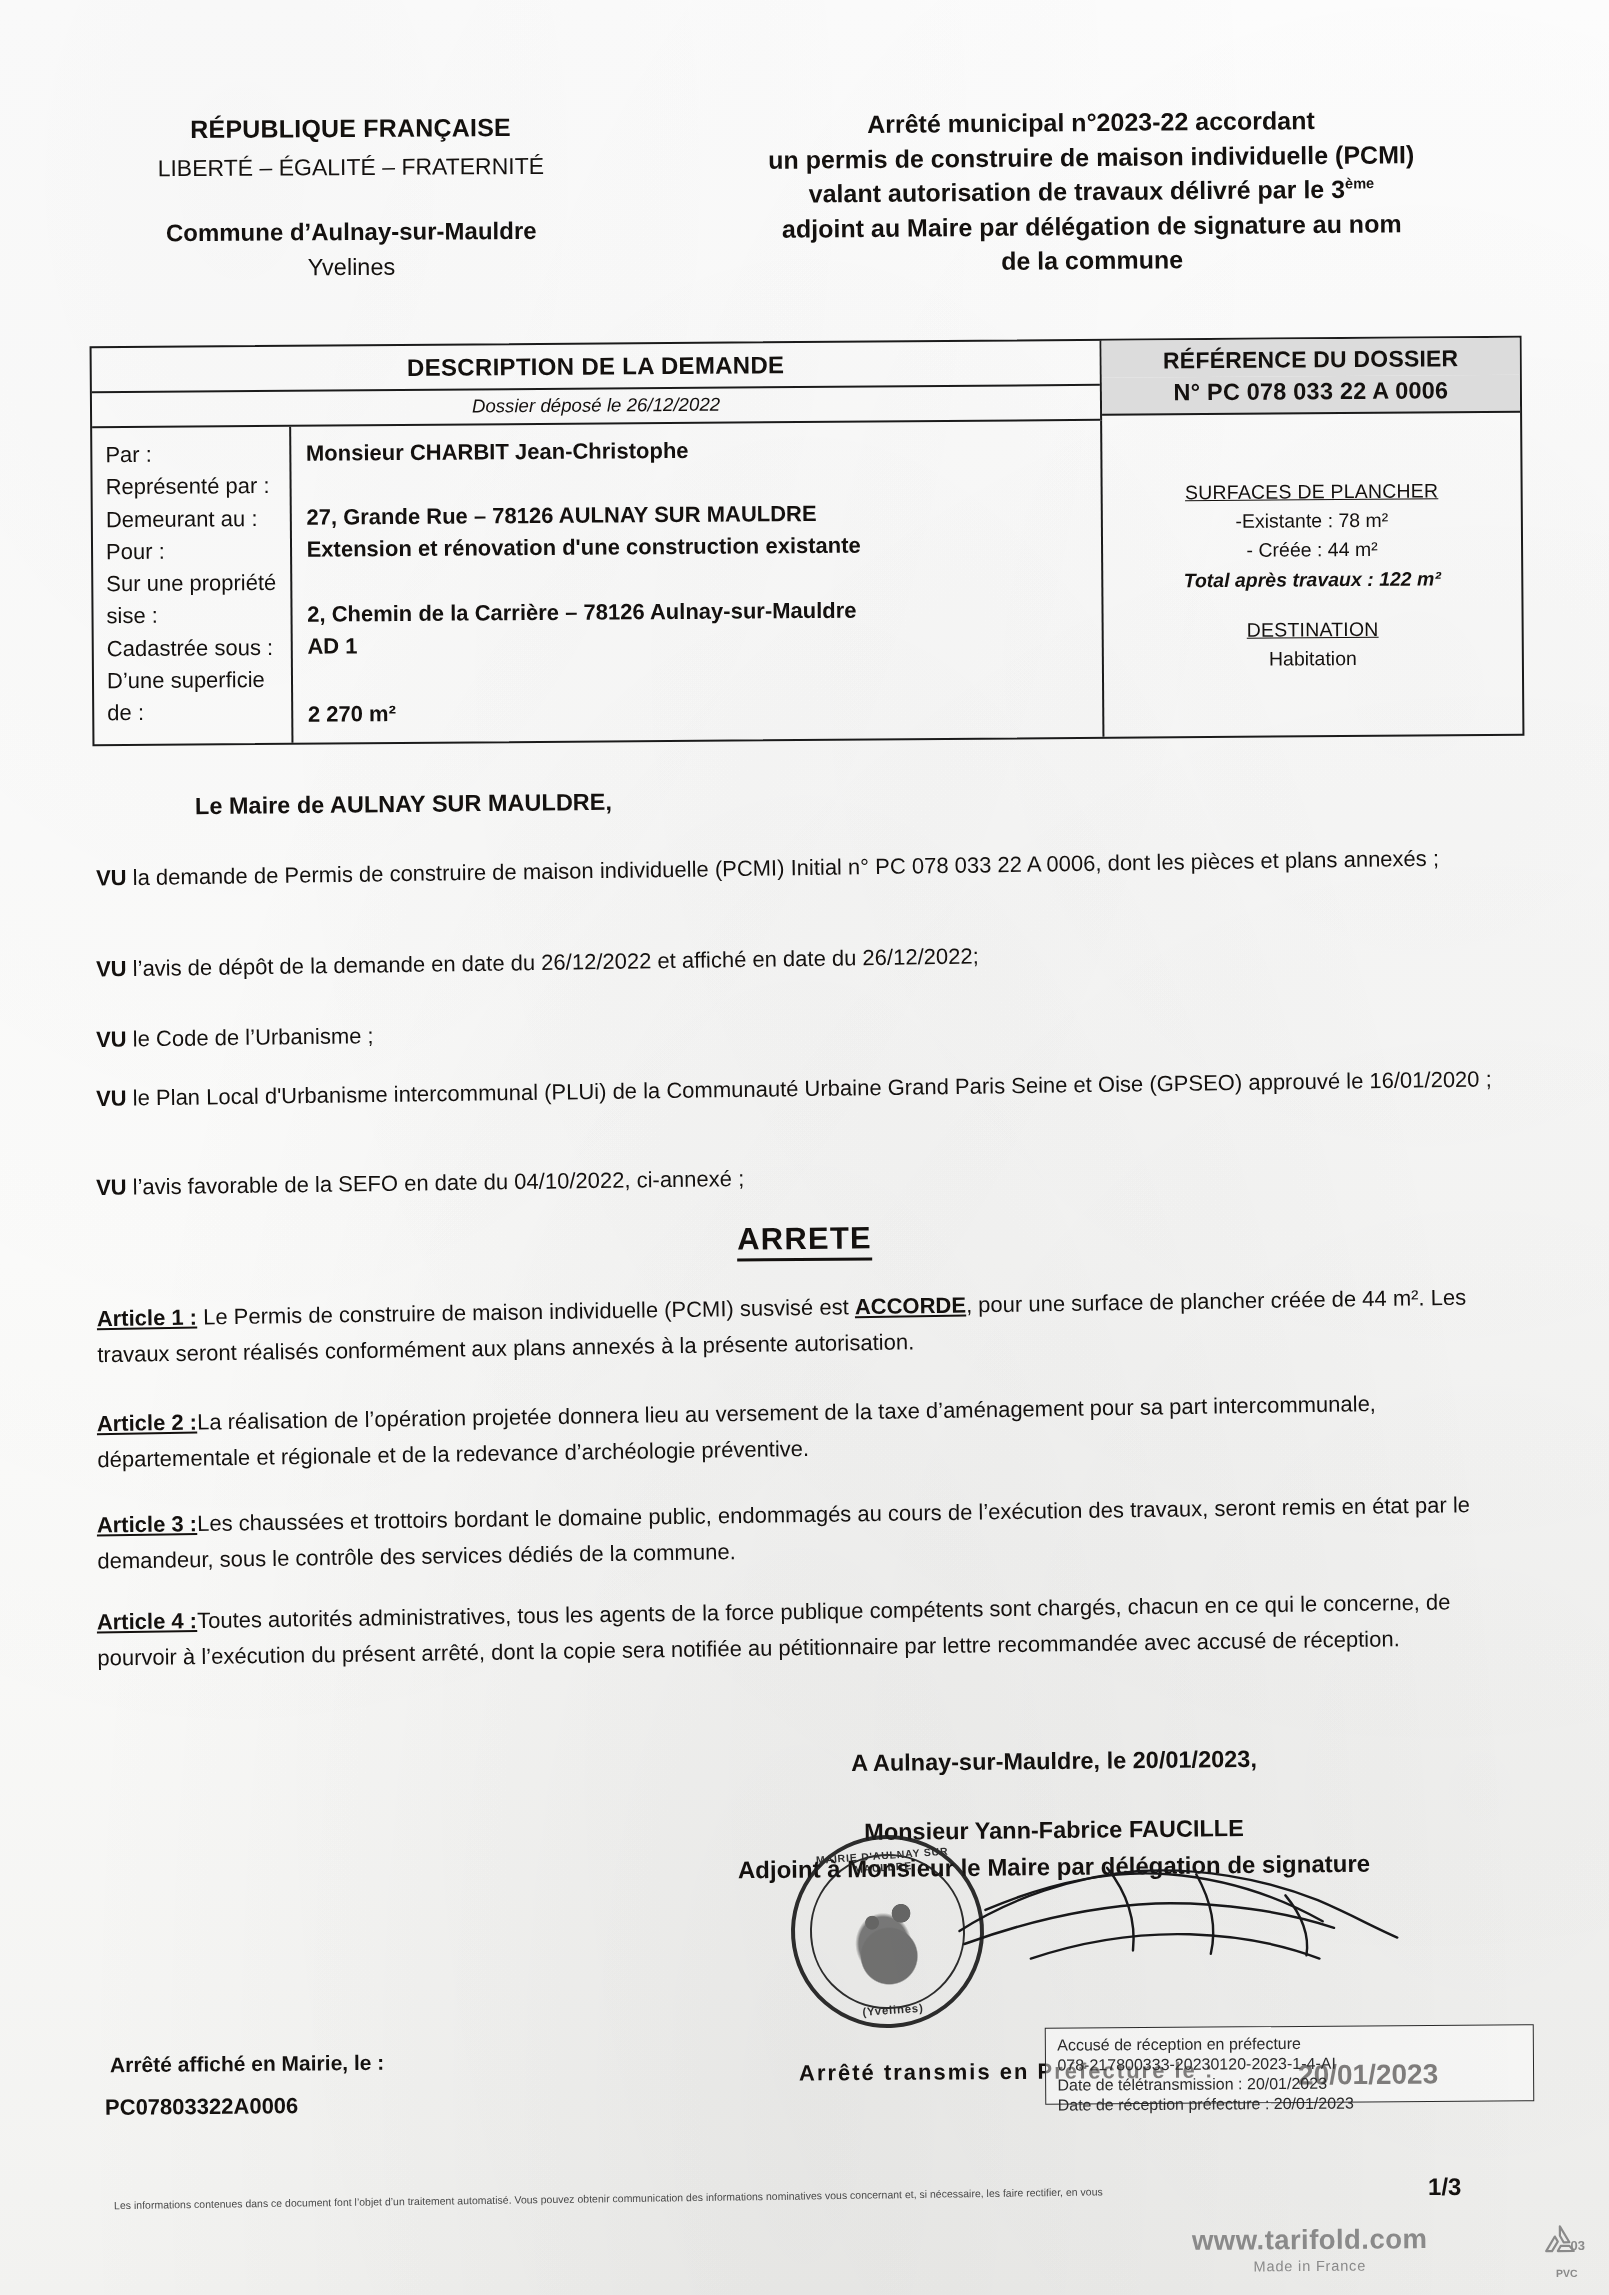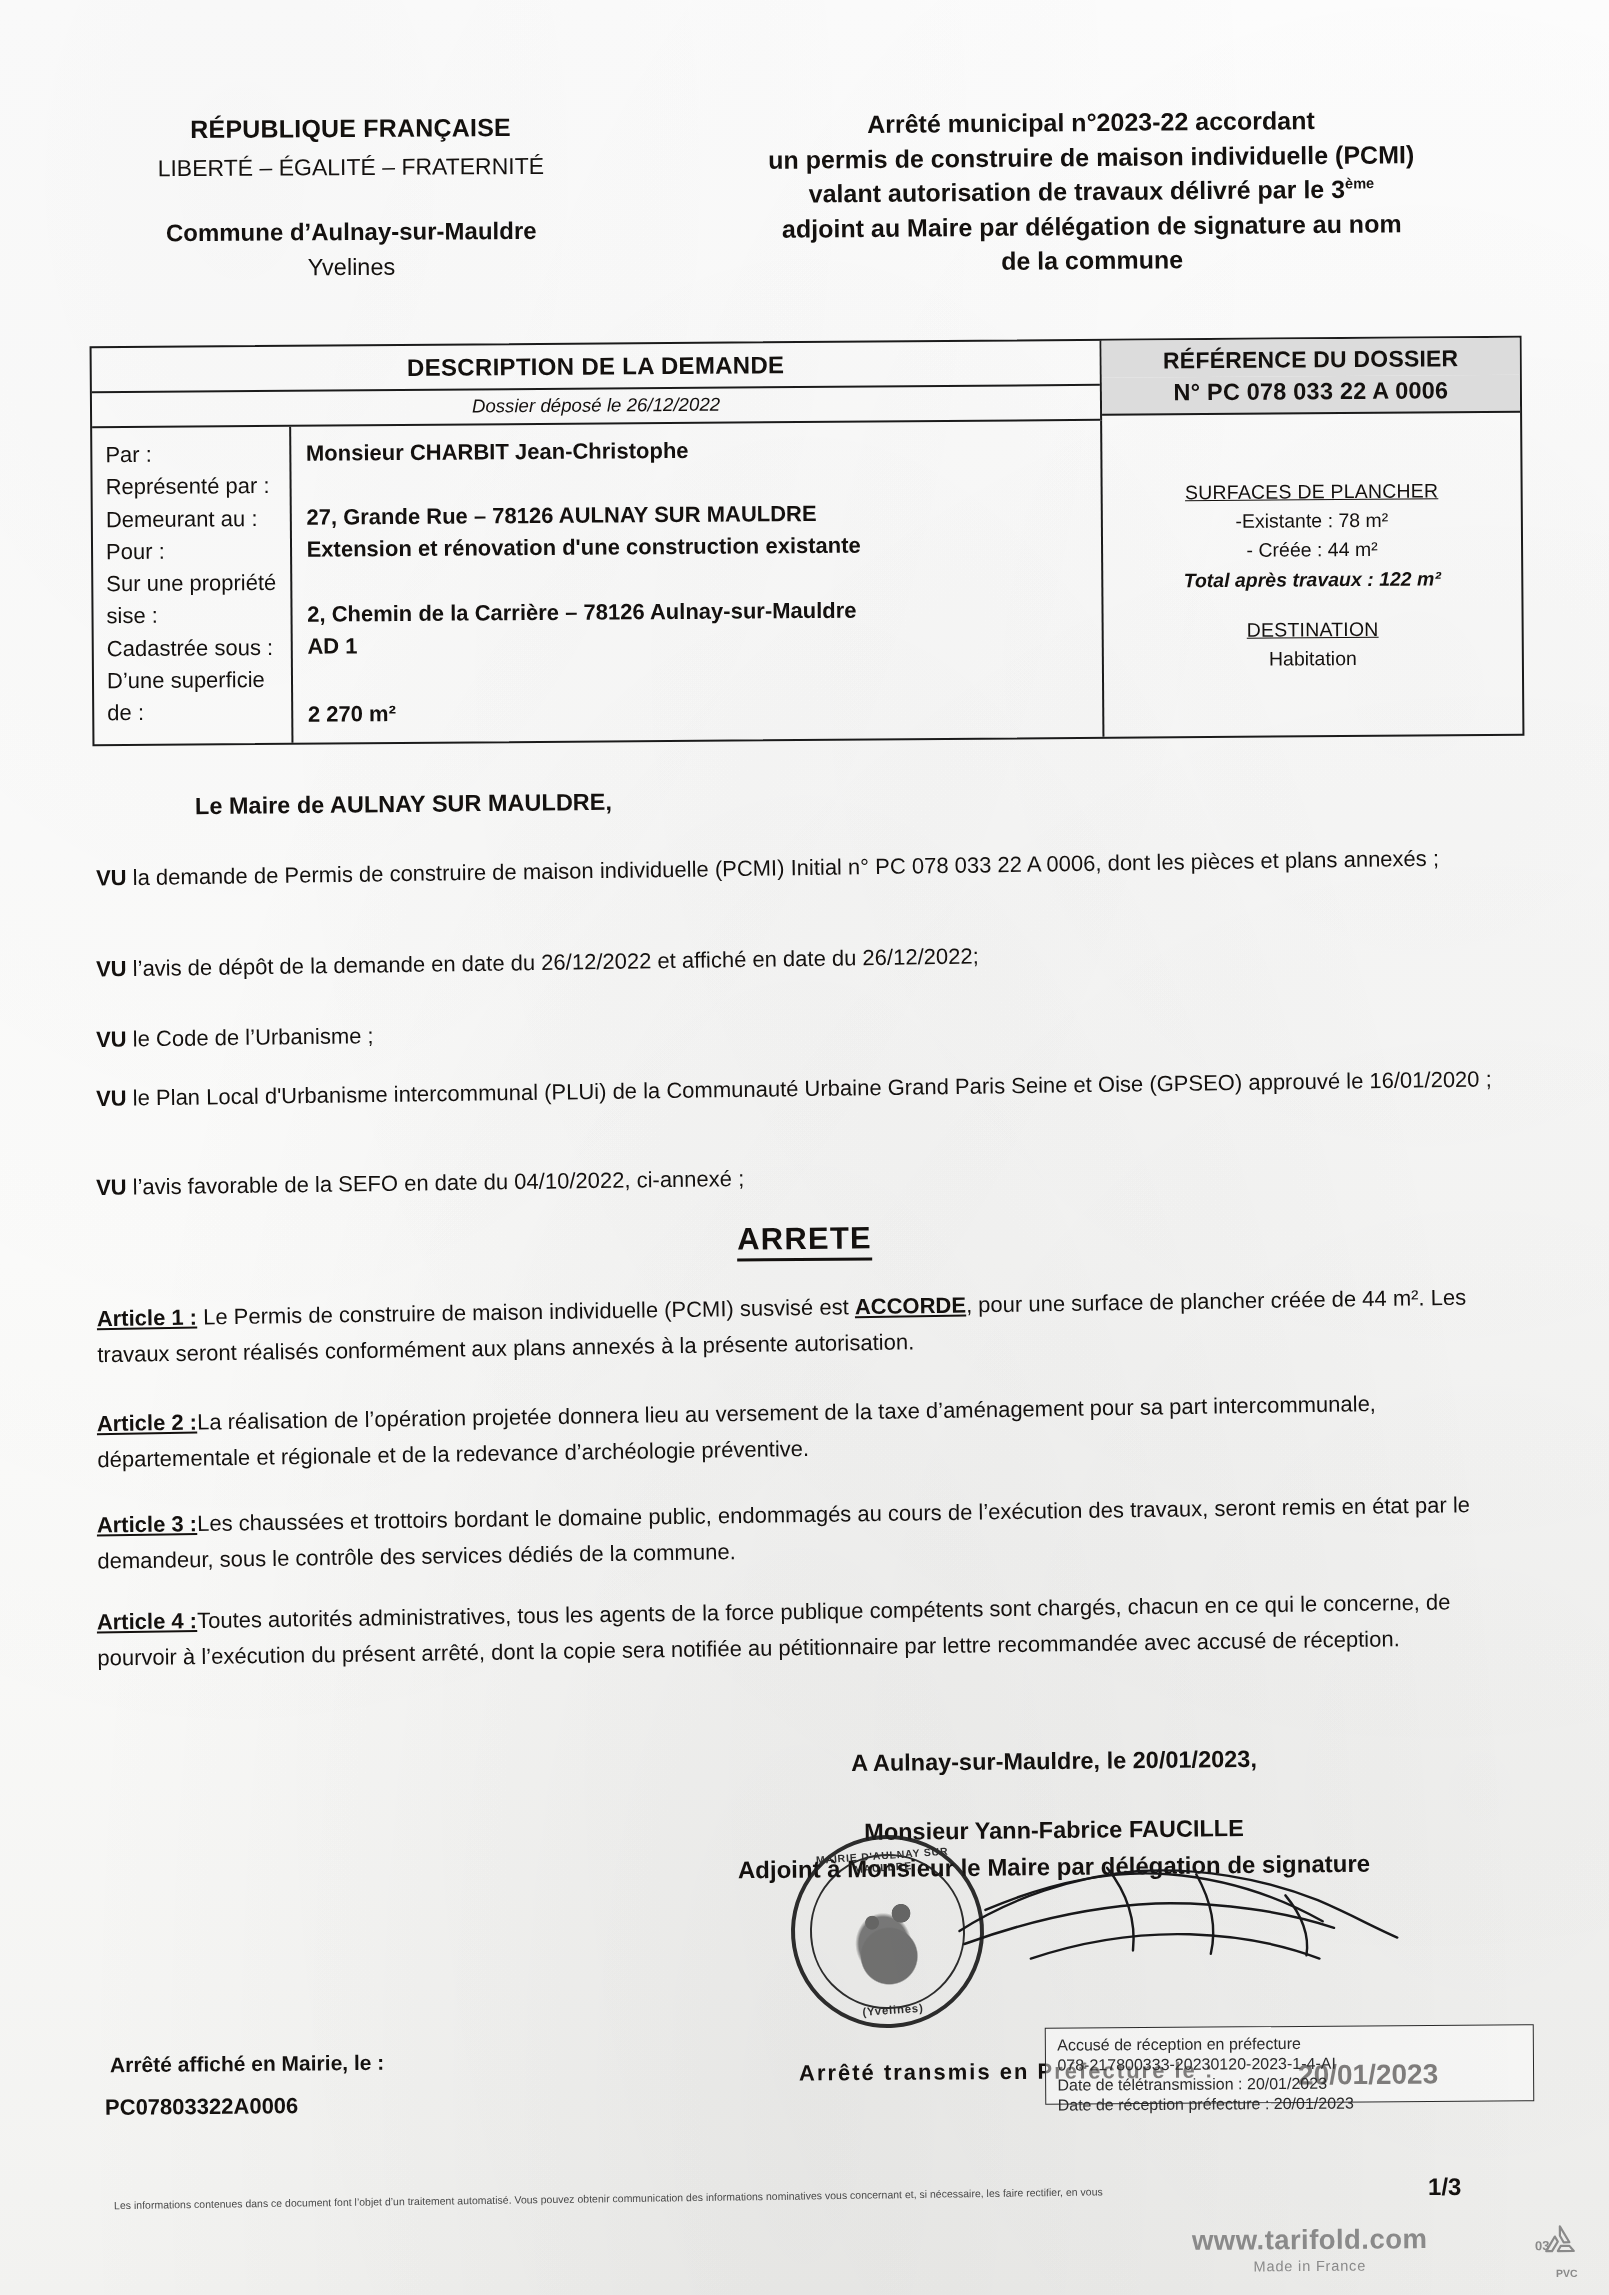--- a/index.html
+++ b/index.html
@@ -317,21 +317,21 @@
   .tarifold .made { font-size: 14.6px; margin-top: 2.4px; letter-spacing: 0.8px; }
   .recycle {
     position: absolute;
     left: 1535px; top: 2222px;
     width: 50px; height: 54px;
     color: #8a8a8a;
     transform: rotate(-0.4deg);
   }
   .recycle .num {
     position: absolute; left: 0; right: 0; top: 16px;
-    text-align: left; font-size: 13px; font-weight: bold;
+    text-align: right; font-size: 13px; font-weight: bold;
   }
   .recycle .mat {
     position: absolute; left: 13px; right: 0; bottom: -3.2px;
     text-align: center; font-size: 10.5px; font-weight: bold;
   }
 </style>
 </head>
 <body>
 
 <div class="page">

